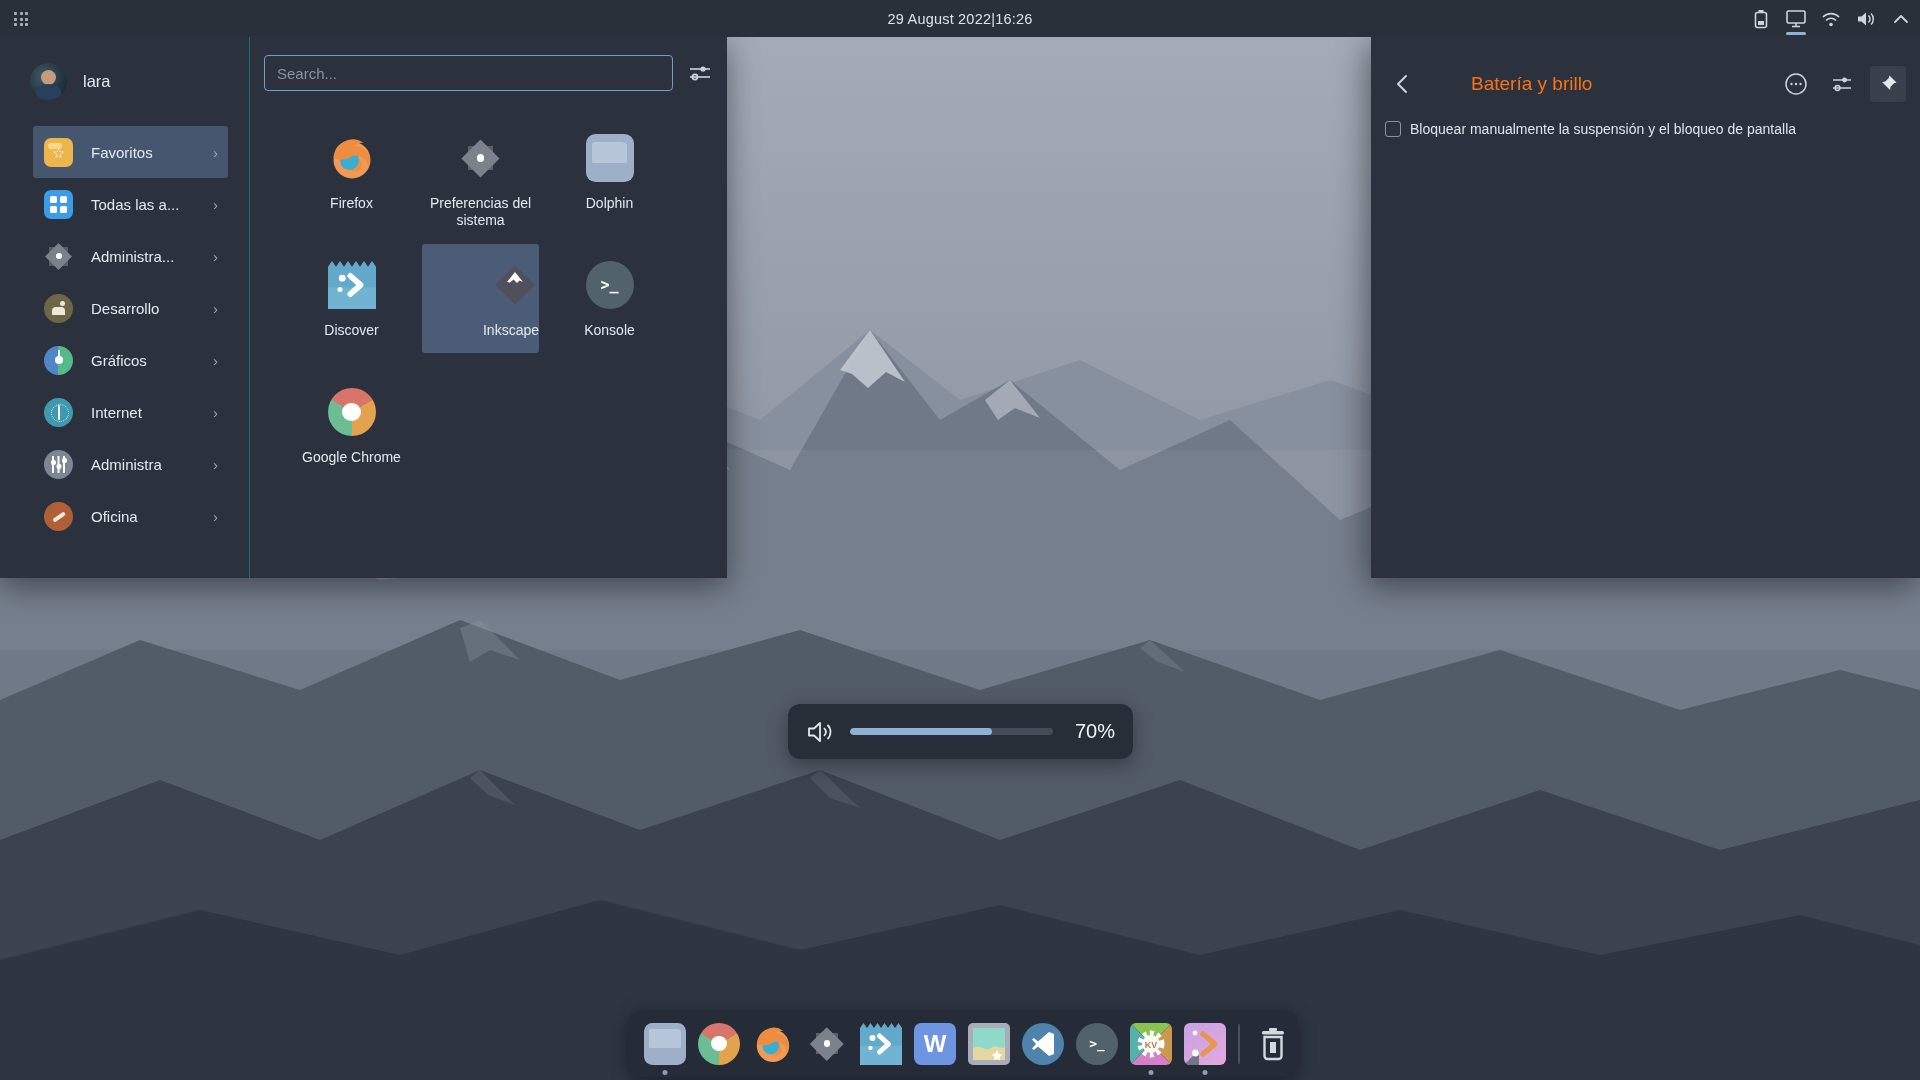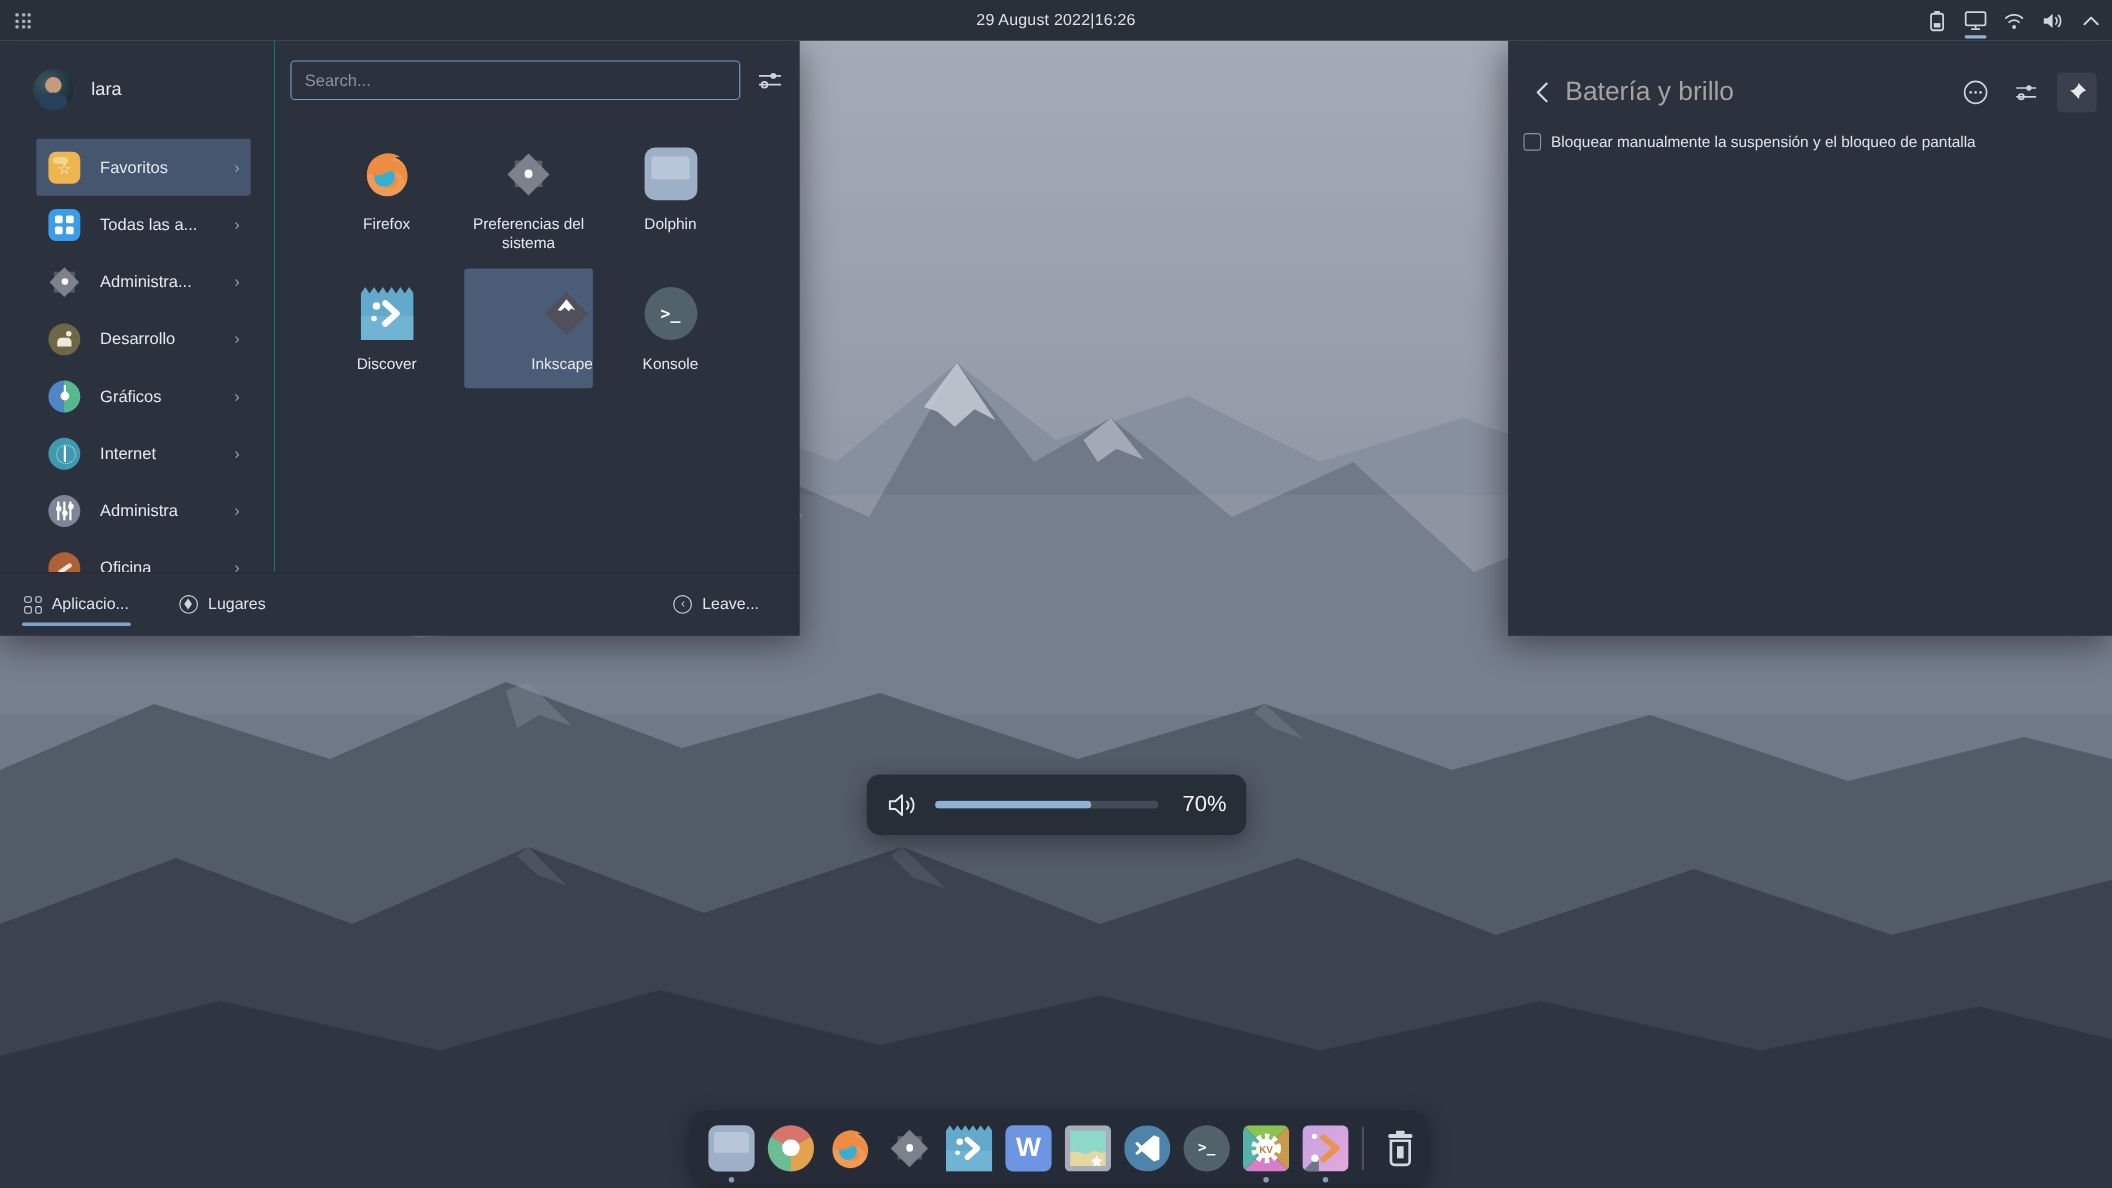--- a/index.html
+++ b/index.html
@@ -101,21 +101,21 @@
   .tab-compass::before{content:"";position:absolute;left:4px;top:4px;width:6px;height:6px;background:#cfd6de;transform:rotate(45deg) skew(10deg,10deg);}
   .leave{position:absolute;right:37px;display:flex;align-items:center;gap:9px;font-size:14.5px;color:#dfe4ea;}
   .leave-circ{width:17px;height:17px;border:1.5px solid #cfd6de;border-radius:50%;display:flex;align-items:center;justify-content:center;
     color:#cfd6de;font-size:11px;line-height:1;padding-bottom:1px;}
 
   
   .qs{position:absolute;left:1371px;top:37px;width:549px;height:541px;background:#2b323d;z-index:20;
     box-shadow:-4px 8px 30px rgba(0,0,0,.45);}
   .qs-header{position:absolute;left:18px;right:14px;top:28px;height:38px;display:flex;align-items:center;}
   .qs-back{width:26px;height:26px;display:flex;align-items:center;justify-content:center;margin-right:8px;}
-  .qs-title{font-size:24px;color:#a3a3a3;}
+  .qs-title{font-size:19px;color:#f97316;margin-left:48px;}
   .qs-actions{margin-left:auto;display:flex;align-items:center;gap:10px;}
   .qs-act{width:36px;height:36px;border-radius:4px;display:flex;align-items:center;justify-content:center;}
   .qs-act.active{background:#3a414c;}
   .chk-row{position:absolute;left:14px;top:84px;display:flex;align-items:center;gap:9px;}
   .chkbox{width:16px;height:16px;border:1.5px solid #8b939e;border-radius:3px;background:transparent;flex:none;}
   .chk-label{font-size:14px;color:#dfe4ea;}
 
   
   .osd{position:absolute;left:788px;top:704px;width:345px;height:55px;background:rgba(37,44,55,.97);
     border-radius:12px;z-index:25;display:flex;align-items:center;padding:0 18px;gap:14px;box-shadow:0 6px 20px rgba(0,0,0,.35);}
@@ -331,43 +331,28 @@
             <div class="app-label">Inkscape</div>
           </div>
 
           <div class="app-cell">
             <div class="app-ic ic-konsole big">
                 <span>&gt;_</span>
               </div>
             <div class="app-label">Konsole</div>
           </div>
 
+          <div class="app-cell">
+            <div class="app-ic ic-chrome"></div>
+            <div class="app-label">Google Chrome</div>
+          </div>
         </div>
       </div>
     </div>
 
-    <div class="leave-bar">
-      <div class="tab active">
-        <span class="tab-grid">
-            <i></i>
-            <i></i>
-            <i></i>
-            <i></i>
-          </span>
-        <span>Aplicacio...</span>
-      </div>
-      <div class="tab">
-        <span class="tab-compass"></span>
-        <span>Lugares</span>
-      </div>
-      <div class="leave">
-        <span class="leave-circ">‹</span>
-        <span>Leave...</span>
-      </div>
-    </div>
   </div>
 
   <div class="qs">
     <div class="qs-header">
       <span class="qs-back">
         <svg width="12" height="20" viewBox="0 0 12 20">
             <polyline points="10,2 2,10 10,18" fill="none" stroke="#ccd3db" stroke-width="2" stroke-linecap="round" stroke-linejoin="round"></polyline>
           </svg>
       </span>
       <span class="qs-title">Batería y brillo</span>

